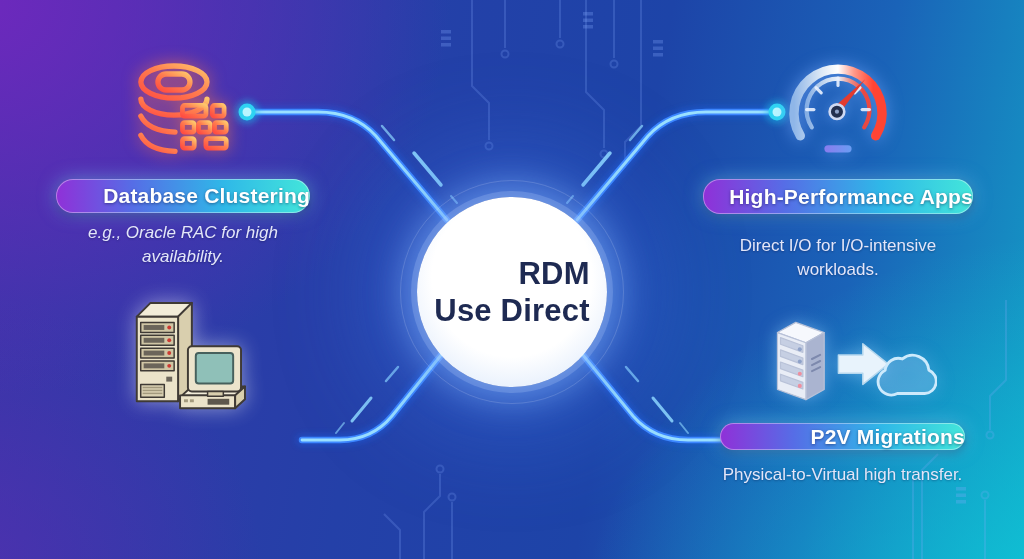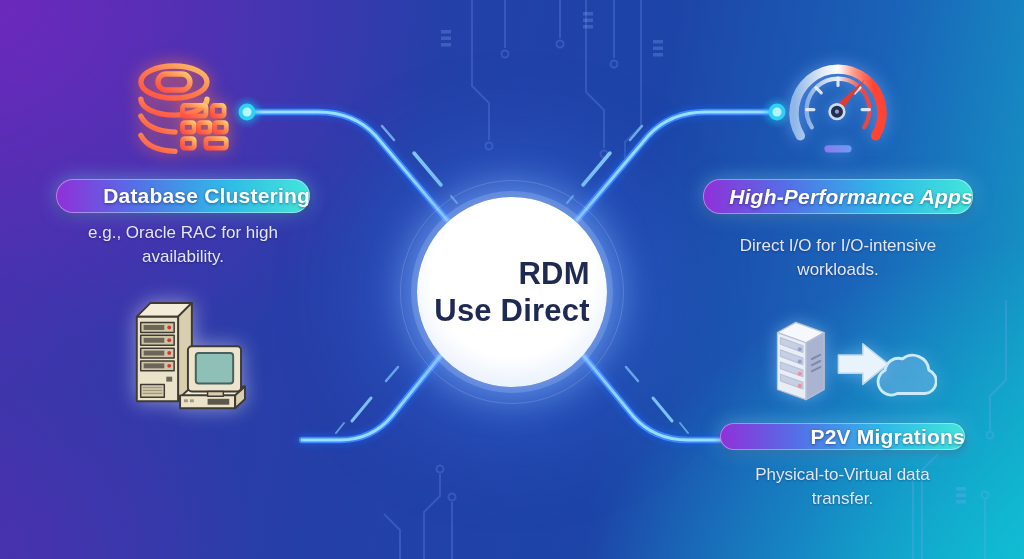--- a/index.html
+++ b/index.html
@@ -179,21 +179,21 @@
         <rect x="52" y="62" width="11" height="9" rx="2"></rect>
           <rect x="67" y="62" width="11" height="9" rx="2"></rect>
           <rect x="82" y="62" width="11" height="9" rx="2"></rect>
         <rect x="52" y="77" width="11" height="9" rx="2"></rect>
           <rect x="74" y="77" width="19" height="9" rx="2"></rect>
       </g>
     </svg>
     <div class="pill" style="top:179px;">
       <span>Database Clustering</span>
     </div>
-    <p class="desc" style="top:221px;width:236px;">e.g., Oracle RAC for high availability.</p>
+    <p class="desc" style="top:221px;width:236px;font-style:italic;">e.g., Oracle RAC for high availability.</p>
   </div>
 
   <div class="node" style="left:703px;width:270px;">
     <svg class="icon icon-gauge" style="top:53px;" width="116" height="110" viewBox="0 0 110 105">
       <defs>
         <linearGradient id="gaugeGrad" x1="0" y1="0" x2="1" y2="0">
           <stop offset="0" stop-color="#8fb6e8"></stop>
             <stop offset=".32" stop-color="#dfeaf6"></stop>
           <stop offset=".5" stop-color="#ffffff"></stop>
             <stop offset=".68" stop-color="#ff9a8a"></stop>
@@ -213,21 +213,21 @@
           <line x1="55" y1="24" x2="55" y2="31"></line>
           <line x1="76" y1="33" x2="71" y2="38"></line>
           <line x1="85" y1="54" x2="78" y2="54"></line>
         </g>
       </g>
       <polygon points="81,25 53,50 49.5,57 57.5,56" fill="#e23b30"></polygon>
       <circle cx="54" cy="56" r="7" fill="#232f4e" stroke="#cfd9f2" stroke-width="2.5"></circle>
       <circle cx="54" cy="56" r="2" fill="#8fa2c9"></circle>
       <rect x="42" y="88" width="26" height="7" rx="3.5" fill="url(#pillGrad2)" opacity=".95"></rect>
     </svg>
-    <div class="pill" style="top:179px;height:35px;font-style:italic;">
+    <div class="pill" style="top:179px;height:35px;">
       <span>High-Performance Apps</span>
     </div>
     <p class="desc" style="top:234px;width:256px;">Direct I/O for I/O-intensive workloads.</p>
   </div>
 
   <div class="node" style="left:61px;width:244px;">
     <svg class="icon icon-legacy" style="top:297px;" width="132" height="120" viewBox="0 0 134 122">
       <g stroke="#3f3a35" stroke-width="2" stroke-linejoin="round">
 
         <polygon points="20,20 34,6 76,6 62,20" fill="#f2ecd8"></polygon>
@@ -291,16 +291,16 @@
         </g>
       </g>
 
       <polygon points="88,42 112,42 112,31 137,51 112,71 112,60 88,60" fill="#e8f3fc" stroke="#b7d8ee" stroke-width="1.5" stroke-linejoin="round"></polygon>
 
       <path d="M146 80 h 27 a 12 12 0 0 0 4 -23 a 16 16 0 0 0 -26 -11 a 13 13 0 0 0 -17 11 a 12 12 0 0 0 12 23 z" fill="rgba(150,200,240,.28)" stroke="#cdeafc" stroke-width="2.8" stroke-linejoin="round"></path>
     </svg>
     <div class="pill" style="top:423px;height:27px;">
       <span>P2V Migrations</span>
     </div>
-    <p class="desc" style="top:463px;width:240px;">Physical-to-Virtual data transfer.</p>
+    <p class="desc" style="top:463px;width:240px;">Physical-to-Virtual high transfer.</p>
   </div>
 
 </div>
 
 </body></html>

